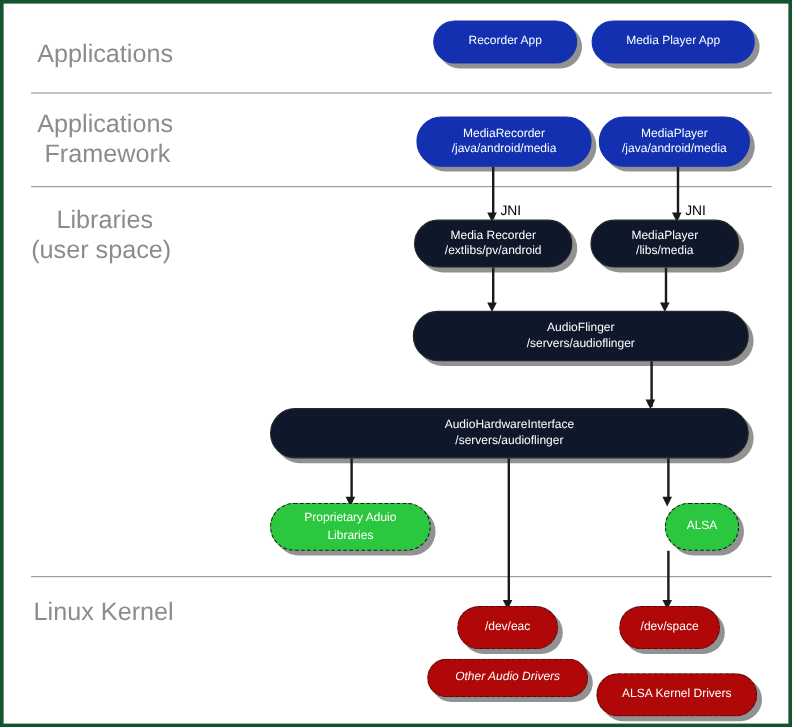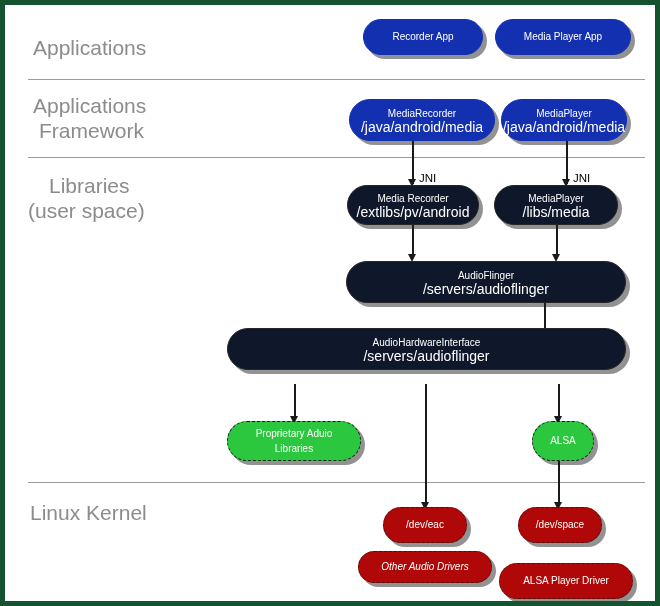--- a/index.html
+++ b/index.html
@@ -8,21 +8,21 @@
     background: #ffffff;
   }
   body {
     font-family: "Liberation Sans", sans-serif;
   }
   #diagram-root {
     position: relative;
     width: 660px;
     height: 606px;
     background: #ffffff;
-    border: 5px solid #14532d;
+    border: 3px solid #14532d;
     box-sizing: border-box;
     overflow: hidden;
   }
 
   
   .divider {
     position: absolute;
     left: 23px;
     width: 617px;
     height: 1px;
@@ -53,21 +53,21 @@
     justify-content: center;
     box-shadow: 4px 4px 0 rgba(140,140,140,0.95);
     font-family: "Liberation Sans", sans-serif;
   }
   .node .node-title {
     font-size: 10px;
     line-height: 14px;
     white-space: nowrap;
   }
   .node .node-sub {
-    font-size: 14px;
+    font-size: 10px;
     line-height: 12px;
     white-space: nowrap;
   }
   .node.two-line .node-title { line-height: 15px; }
 
   .node.blue {
     background: #1330b0;
     border: 1px solid #1330b0;
   }
   .node.green {
@@ -170,55 +170,55 @@
   <div class="arrowhead" style="left:547px; top:249px;"></div>
 
   <div class="node green" style="left:341px; top:256px; width:280px; height:42px;">
     <span class="node-title">AudioFlinger</span>
     <span class="node-sub">/servers/audioflinger</span>
   </div>
 
   <div class="vline" style="left:539px; top:298px; height:38px;"></div>
   <div class="arrowhead" style="left:535px; top:330px;"></div>
 
-  <div class="node green" style="left:222px; top:323px; width:399px; height:42px;">
+  <div class="node green" style="left:222px; top:337px; width:399px; height:42px;">
     <span class="node-title">AudioHardwareInterface</span>
     <span class="node-sub">/servers/audioflinger</span>
   </div>
 
   <div class="vline" style="left:289px; top:379px; height:36px;"></div>
   <div class="arrowhead" style="left:285px; top:411px;"></div>
 
   <div class="vline" style="left:420px; top:379px; height:122px;"></div>
   <div class="arrowhead" style="left:416px; top:497px;"></div>
 
   <div class="vline" style="left:553px; top:379px; height:36px;"></div>
   <div class="arrowhead" style="left:549px; top:411px;"></div>
 
   <div class="node green-dashed two-line" style="left:222px; top:416px; width:134px; height:40px;">
     <span class="node-title">Proprietary Aduio</span>
     <span class="node-title">Libraries</span>
   </div>
 
-  <div class="node green-dashed" style="left:527px; top:416px; width:62px; height:40px;align-items:center;">
+  <div class="node green-dashed" style="left:551px; top:416px; width:62px; height:40px;align-items:center;">
     <span class="node-title">ALSA</span>
   </div>
 
   <div class="vline" style="left:553px; top:456px; height:45px;"></div>
   <div class="arrowhead" style="left:549px; top:497px;"></div>
 
   <div class="node red-dashed" style="left:378px; top:502px; width:84px; height:36px;">
     <span class="node-title">/dev/eac</span>
   </div>
 
   <div class="node red-dashed" style="left:513px; top:502px; width:84px; height:36px;">
     <span class="node-title">/dev/space</span>
   </div>
 
   <div class="node red-dashed" style="left:353px; top:546px; width:134px; height:32px;font-style:italic;">
     <span class="node-title">Other Audio Drivers</span>
   </div>
 
   <div class="node red-dashed" style="left:494px; top:558px; width:134px; height:36px;">
-    <span class="node-title">ALSA Player Driver</span>
+    <span class="node-title">ALSA Kernel Drivers</span>
   </div>
 
 </div>
 
 </body></html>

